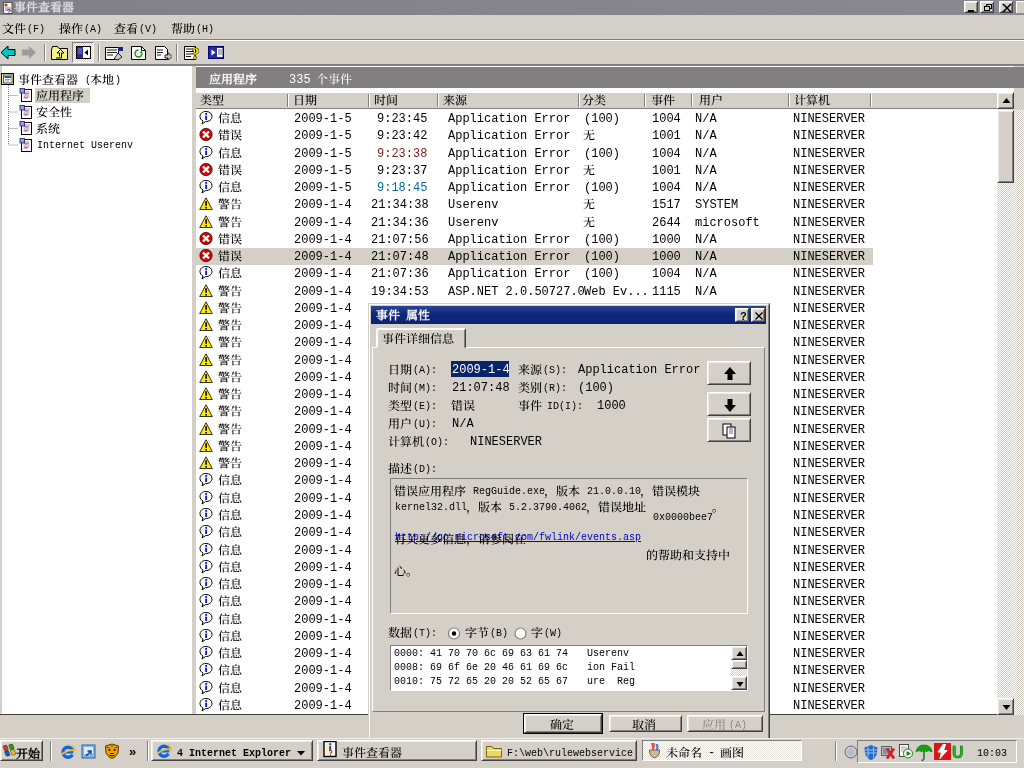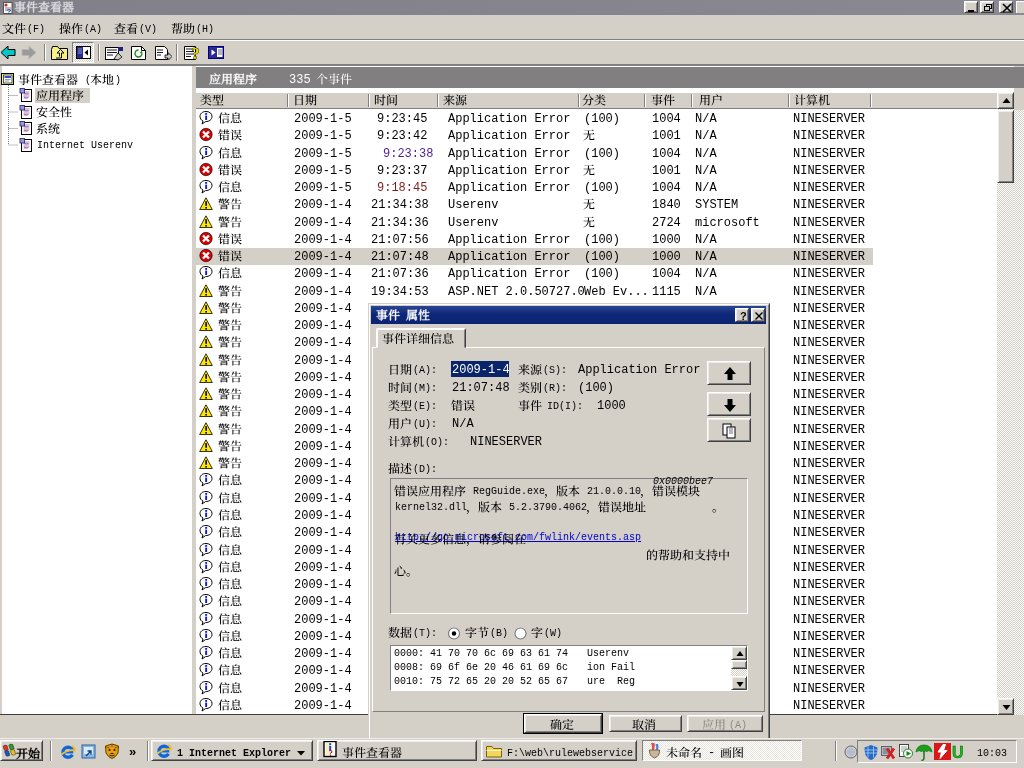--- a/index.html
+++ b/index.html
@@ -253,49 +253,49 @@
 <span class="m12" style="left:652px;top:111.5px;color:#000;">1004</span>
 <span class="m12" style="left:695px;top:111.5px;color:#000;">N/A</span>
 <span class="m12" style="left:793px;top:111.5px;color:#000;">NINESERVER</span>
 <span class="m12" style="left:294px;top:128.5px;color:#000;">2009-1-5</span>
 <span class="m12" style="left:377px;top:128.5px;color:#000;">9:23:42</span>
 <span class="m12" style="left:448px;top:128.5px;color:#000;">Application Error</span>
 <span class="m12" style="left:652px;top:128.5px;color:#000;">1001</span>
 <span class="m12" style="left:695px;top:128.5px;color:#000;">N/A</span>
 <span class="m12" style="left:793px;top:128.5px;color:#000;">NINESERVER</span>
 <span class="m12" style="left:294px;top:146.5px;color:#000;">2009-1-5</span>
-<span class="m12" style="left:377px;top:146.5px;color:#4c1d95;margin-left:6px;">9:23:38</span>
+<span class="m12" style="left:377px;top:146.5px;color:#7f1d1d;">9:23:38</span>
 <span class="m12" style="left:448px;top:146.5px;color:#000;">Application Error</span>
 <span class="m12" style="left:584px;top:146.5px;color:#000;">(100)</span>
 <span class="m12" style="left:652px;top:146.5px;color:#000;">1004</span>
 <span class="m12" style="left:695px;top:146.5px;color:#000;">N/A</span>
 <span class="m12" style="left:793px;top:146.5px;color:#000;">NINESERVER</span>
 <span class="m12" style="left:294px;top:163.5px;color:#000;">2009-1-5</span>
 <span class="m12" style="left:377px;top:163.5px;color:#000;">9:23:37</span>
 <span class="m12" style="left:448px;top:163.5px;color:#000;">Application Error</span>
 <span class="m12" style="left:652px;top:163.5px;color:#000;">1001</span>
 <span class="m12" style="left:695px;top:163.5px;color:#000;">N/A</span>
 <span class="m12" style="left:793px;top:163.5px;color:#000;">NINESERVER</span>
 <span class="m12" style="left:294px;top:180.5px;color:#000;">2009-1-5</span>
-<span class="m12" style="left:377px;top:180.5px;color:#7f1d1d;">9:18:45</span>
+<span class="m12" style="left:377px;top:180.5px;color:#0369a1;">9:18:45</span>
 <span class="m12" style="left:448px;top:180.5px;color:#000;">Application Error</span>
 <span class="m12" style="left:584px;top:180.5px;color:#000;">(100)</span>
 <span class="m12" style="left:652px;top:180.5px;color:#000;">1004</span>
 <span class="m12" style="left:695px;top:180.5px;color:#000;">N/A</span>
 <span class="m12" style="left:793px;top:180.5px;color:#000;">NINESERVER</span>
 <span class="m12" style="left:294px;top:197.5px;color:#000;">2009-1-4</span>
 <span class="m12" style="left:371px;top:197.5px;color:#000;">21:34:38</span>
 <span class="m12" style="left:448px;top:197.5px;color:#000;">Userenv</span>
-<span class="m12" style="left:652px;top:197.5px;color:#000;">1840</span>
+<span class="m12" style="left:652px;top:197.5px;color:#000;">1517</span>
 <span class="m12" style="left:695px;top:197.5px;color:#000;">SYSTEM</span>
 <span class="m12" style="left:793px;top:197.5px;color:#000;">NINESERVER</span>
 <span class="m12" style="left:294px;top:215.5px;color:#000;">2009-1-4</span>
 <span class="m12" style="left:371px;top:215.5px;color:#000;">21:34:36</span>
 <span class="m12" style="left:448px;top:215.5px;color:#000;">Userenv</span>
-<span class="m12" style="left:652px;top:215.5px;color:#000;">2724</span>
+<span class="m12" style="left:652px;top:215.5px;color:#000;">2644</span>
 <span class="m12" style="left:695px;top:215.5px;color:#000;">microsoft</span>
 <span class="m12" style="left:793px;top:215.5px;color:#000;">NINESERVER</span>
 <span class="m12" style="left:294px;top:232.5px;color:#000;">2009-1-4</span>
 <span class="m12" style="left:371px;top:232.5px;color:#000;">21:07:56</span>
 <span class="m12" style="left:448px;top:232.5px;color:#000;">Application Error</span>
 <span class="m12" style="left:584px;top:232.5px;color:#000;">(100)</span>
 <span class="m12" style="left:652px;top:232.5px;color:#000;">1000</span>
 <span class="m12" style="left:695px;top:232.5px;color:#000;">N/A</span>
 <span class="m12" style="left:793px;top:232.5px;color:#000;">NINESERVER</span>
 <div style="left:196px;top:248px;width:677px;height:17px;background:#d4d0c8"></div>
@@ -606,21 +606,21 @@
       <rect x="19" y="8" width="8" height="11" fill="#fff" stroke="#000"></rect>
       <path d="M21 10h4M21 12h4M21 14h4" stroke="#448" stroke-width="0.8"></path>
     </svg>
   </div>
 <span class="m10" style="left:413px;top:463.5px;color:#000;z-index:51;">(D):</span>
 <div style="left:390px;top:478px;width:358px;height:136px;z-index:50;background:#d4d0c8;border:1px solid;border-color:#808080 #fff #fff #808080"></div>
 <span class="m10" style="left:473px;top:486px;color:#000;z-index:51;">RegGuide.exe</span>
 <span class="m10" style="left:587px;top:486px;color:#000;z-index:51;">21.0.0.10</span>
 <span class="m10" style="left:395px;top:502px;color:#000;z-index:51;">kernel32.dll</span>
 <span class="m10" style="left:509px;top:502px;color:#000;z-index:51;">5.2.3790.4062</span>
-<span class="m10" style="left:653px;top:476px;color:#000;z-index:51;font-style:italic;">0x0000bee7</span>
+<span class="m10" style="left:653px;top:512px;color:#000;z-index:51;">0x0000bee7</span>
 <span class="m10" style="left:395px;top:532px;color:#0000d0;z-index:51;text-decoration:underline;">http://go.microsoft.com/fwlink/events.asp</span>
 <span class="m10" style="left:413px;top:627.5px;color:#000;z-index:51;">(T):</span>
 <svg style="position:absolute;left:448px;top:627px;z-index:50" width="90" height="13">
     <circle cx="6" cy="6.5" r="5.5" fill="#fff" stroke="#808080" stroke-width="1.2"></circle>
     <circle cx="6" cy="6.5" r="2.2" fill="#000"></circle>
     <circle cx="72.5" cy="6.5" r="5.5" fill="#fff" stroke="#808080" stroke-width="1.2"></circle>
   </svg>
 <span class="m10" style="left:490px;top:627.5px;color:#000;z-index:51;">(B)</span>
 <span class="m10" style="left:544px;top:627.5px;color:#000;z-index:51;">(W)</span>
 <div style="left:390px;top:645px;width:358px;height:46px;z-index:50;background:#fff;border:1px solid;border-color:#808080 #fff #fff #808080"></div>
@@ -686,21 +686,21 @@
 <div class="btn" style="left:151px;top:740px;width:162px;height:21px;z-index:100"></div>
 <svg style="position:absolute;left:155px;top:742px;z-index:102" width="18" height="17">
     <g transform="translate(1,1) scale(1.0)">
       <circle cx="8" cy="8.3" r="5" fill="none" stroke="#1068d8" stroke-width="3.4"></circle>
       <path d="M8 8.3 L16.5 13 L16.5 6 Z" fill="#d4d0c8"></path>
       <rect x="2.7" y="7.1" width="10.6" height="2.4" fill="#1068d8"></rect>
       <path d="M1.5 10.5 q7 -5.5 14 -4" fill="none" stroke="#f0c030" stroke-width="1.8"></path>
       <path d="M11.8 1.8 q3.6 1.4 3.4 5.2" fill="none" stroke="#f0c030" stroke-width="1.7"></path>
     </g>
   </svg>
-<span class="m10b" style="left:177px;top:747.5px;color:#000;z-index:102;">1 Internet Explorer</span>
+<span class="m10b" style="left:177px;top:747.5px;color:#000;z-index:102;">4 Internet Explorer</span>
 <svg style="position:absolute;left:296px;top:750px;z-index:102" width="10" height="6">
     <path d="M1 1 L9 1 L5 5.5 Z" fill="#000"></path>
   </svg>
 <div class="btn" style="left:317px;top:740px;width:160px;height:21px;z-index:100"></div>
 <svg style="position:absolute;left:323px;top:741px;z-index:102" width="15" height="17">
     <rect x="1" y="0.5" width="12" height="15" fill="#fff" stroke="#000" stroke-width="1.4"></rect>
     <rect x="2.5" y="2" width="5" height="12" fill="#f4f0c0"></rect>
     <rect x="6.2" y="2.2" width="2" height="2" fill="#2040c0"></rect>
     <rect x="6.2" y="5" width="2" height="5" fill="#2040c0"></rect>
     <text x="5.5" y="14.5" font-family="Liberation Serif" font-weight="bold" font-size="9" fill="#c02020">?</text>

